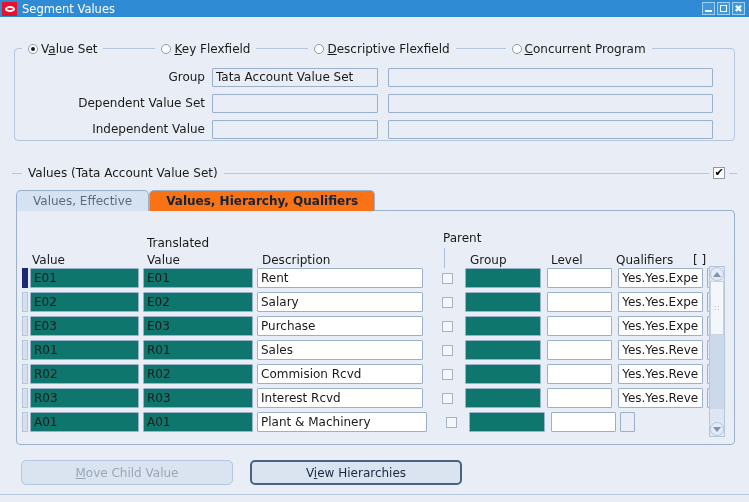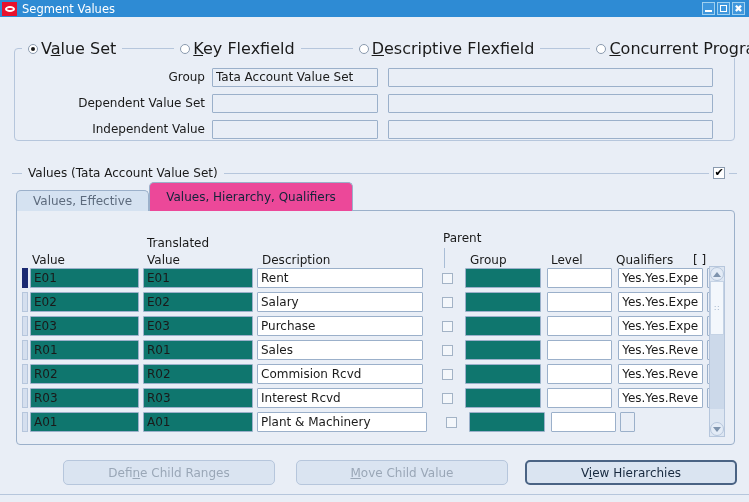--- a/index.html
+++ b/index.html
@@ -118,21 +118,21 @@
     justify-content: center;
     flex: 0 0 auto;
   }
   .radio-dot.on::after {
     content: "";
     width: 4px;
     height: 4px;
     border-radius: 50%;
     background: #1a1a1a;
   }
-  .radio-label { font-size: 16px; }
+  .radio-label { font-size: 12px; }
   .radio-label .mn { text-decoration: underline; }
 
   
   .fields {
     position: absolute;
     left: 0;
     top: 66px;
     width: 749px;
   }
   .field-row {
@@ -214,24 +214,24 @@
     border-bottom: none;
     border-radius: 5px 5px 0 0;
     box-sizing: border-box;
     white-space: nowrap;
   }
   .tab.inactive {
     background: #d5e2f1;
     color: #5d6b7d;
   }
   .tab.active {
-    background: #ec4899;
+    background: #f97316;
     color: #12243a;
-    height: 29px;
-    font-weight: normal;
+    height: 21px;
+    font-weight: bold;
   }
 
   
   .tab-panel {
     position: absolute;
     left: 16px;
     top: 210px;
     width: 719px;
     height: 235px;
     background: #e9eef6;
@@ -583,23 +583,20 @@
       <span class="tri-up"></span>
     </div>
   <div class="gs-thumb-top">∷</div>
   <div class="gs-track"></div>
   <div class="gs-arrow gs-bottom">
       <span class="tri-down"></span>
     </div>
 </div>
 
 <div class="btnrow">
-  <div class="btn disabled btn-b1">
-      <span><span>Defi</span><span class="mn">n</span><span>e Child Ranges</span></span>
-    </div>
   <div class="btn disabled btn-b2">
       <span><span></span><span class="mn">M</span><span>ove Child Value</span></span>
     </div>
   <div class="btn primary btn-b3">
       <span><span>V</span><span class="mn">i</span><span>ew Hierarchies</span></span>
     </div>
 </div>
 
 <div class="bottom-rule"></div>
 

